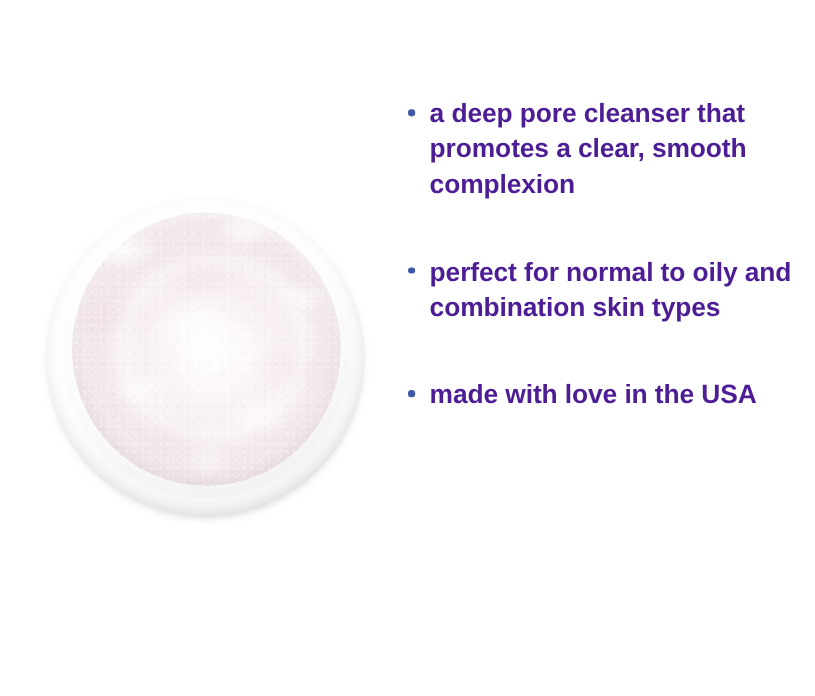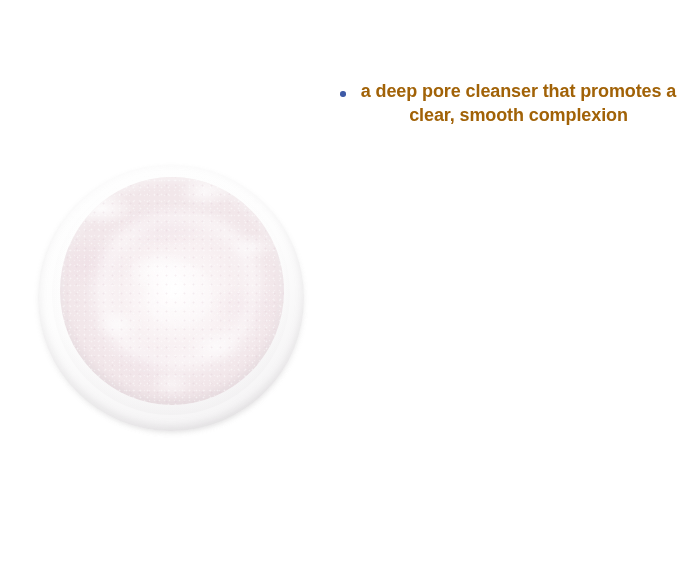--- a/index.html
+++ b/index.html
@@ -151,26 +151,25 @@
     top: 80px;
     width: 345px;
     list-style: none;
     margin: 0;
     padding: 0;
   }
   .benefit-item {
     position: relative;
     padding-left: 24px;
     margin-bottom: 44px;
-    color: #a16207;
-    font-size: 18px;
+    color: #4c1d95;
+    font-size: 22px;
     font-weight: bold;
     line-height: 1.33;
     letter-spacing: -0.1px;
-    text-align: center;
   }
   .benefit-item:last-child {
     margin-bottom: 0;
   }
   .bullet-dot {
     position: absolute;
     left: 6px;
     top: 11px;
     width: 5.5px;
     height: 5.5px;
@@ -195,15 +194,23 @@
         <div class="powder-peak"></div>
       </div>
     </div>
   </div>
 
   <ul id="benefits-list">
     <li class="benefit-item">
       <span class="bullet-dot"></span>
       <span class="benefit-text">a deep pore cleanser that promotes a clear, smooth complexion</span>
     </li>
+    <li class="benefit-item">
+      <span class="bullet-dot"></span>
+      <span class="benefit-text">perfect for normal to oily and combination skin types</span>
+    </li>
+    <li class="benefit-item">
+      <span class="bullet-dot"></span>
+      <span class="benefit-text">made with love in the USA</span>
+    </li>
   </ul>
 
 </div>
 
 </body></html>

